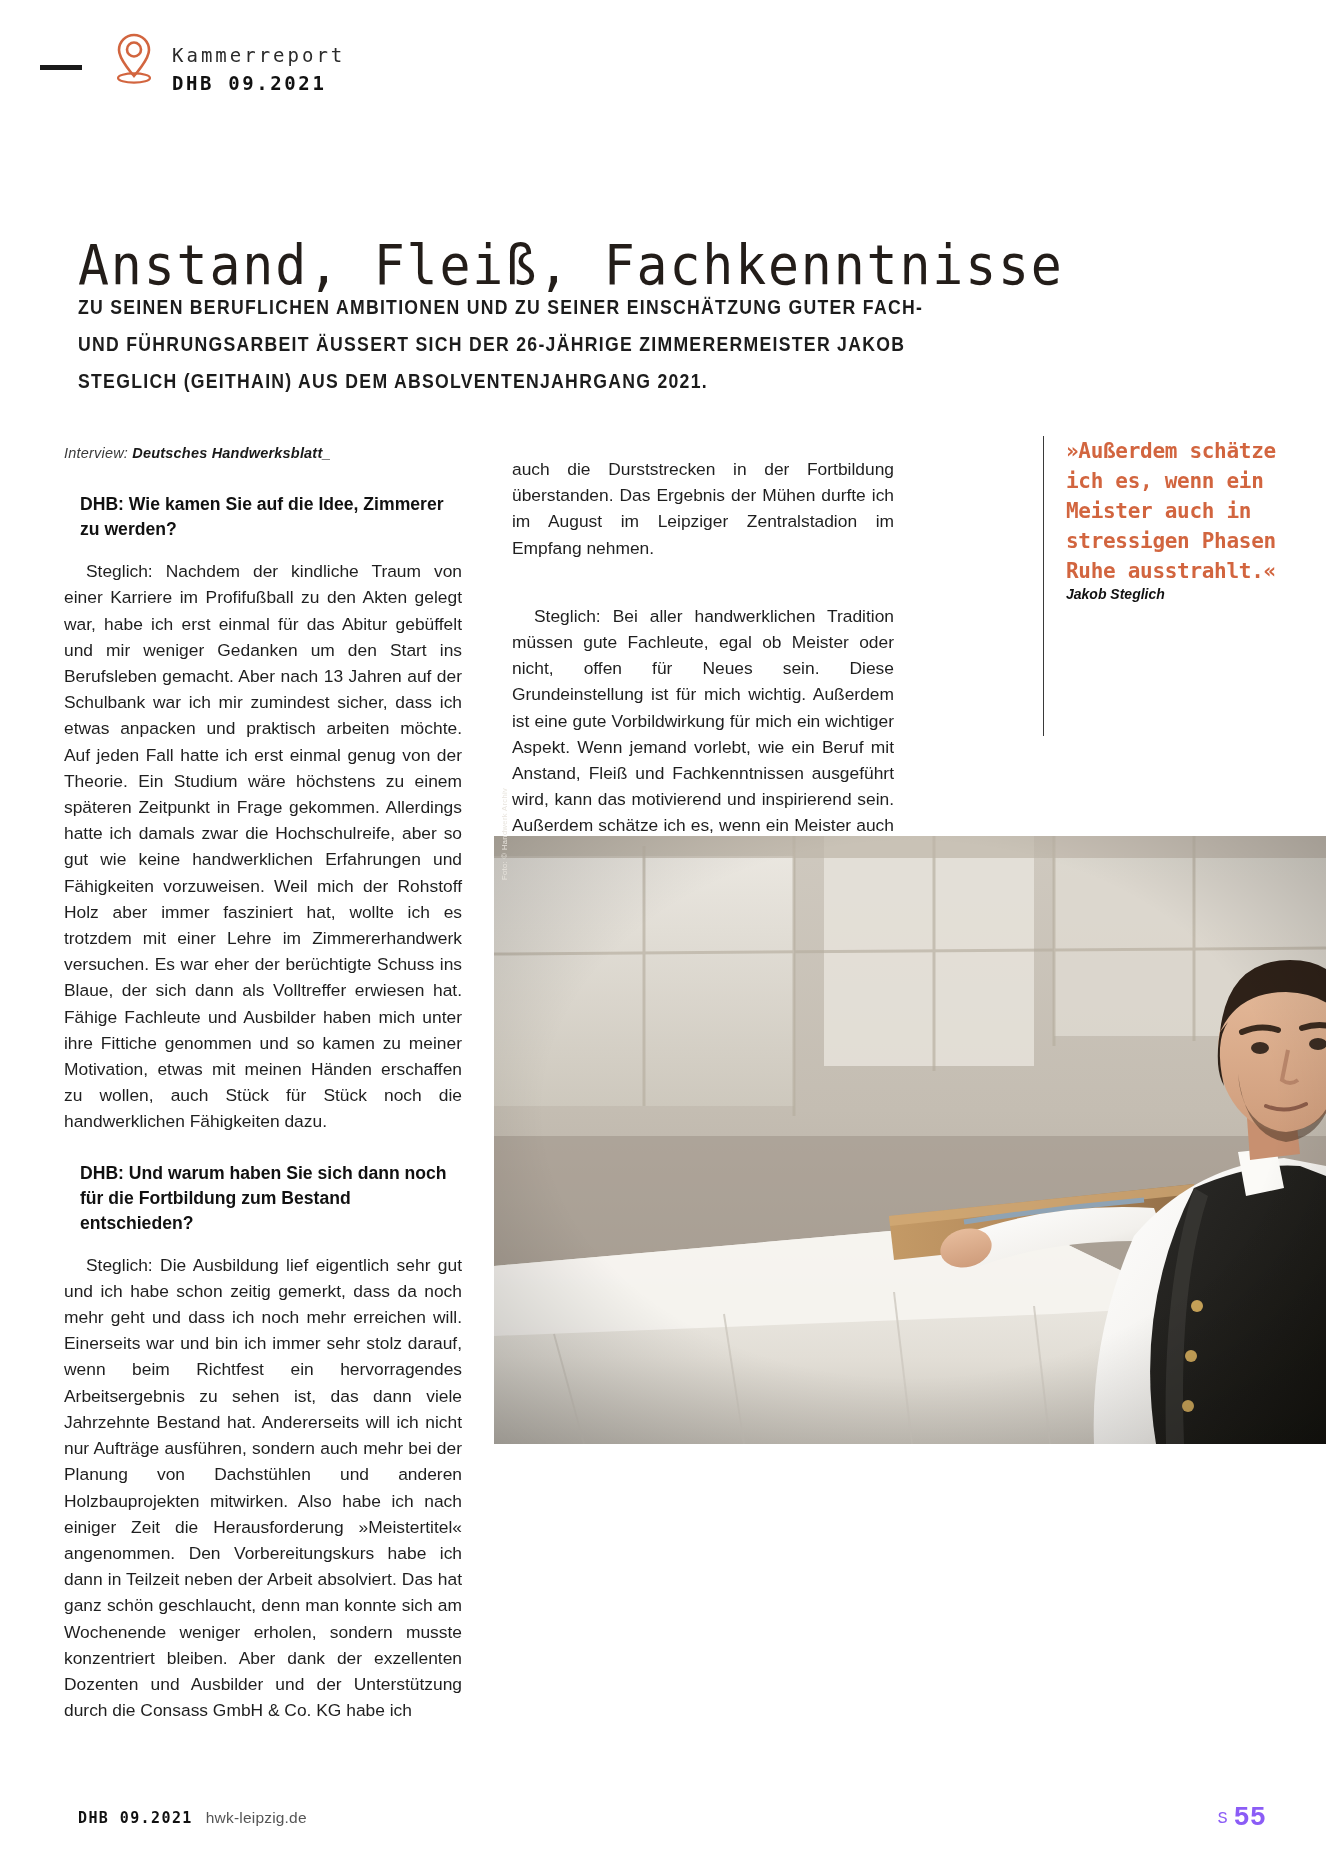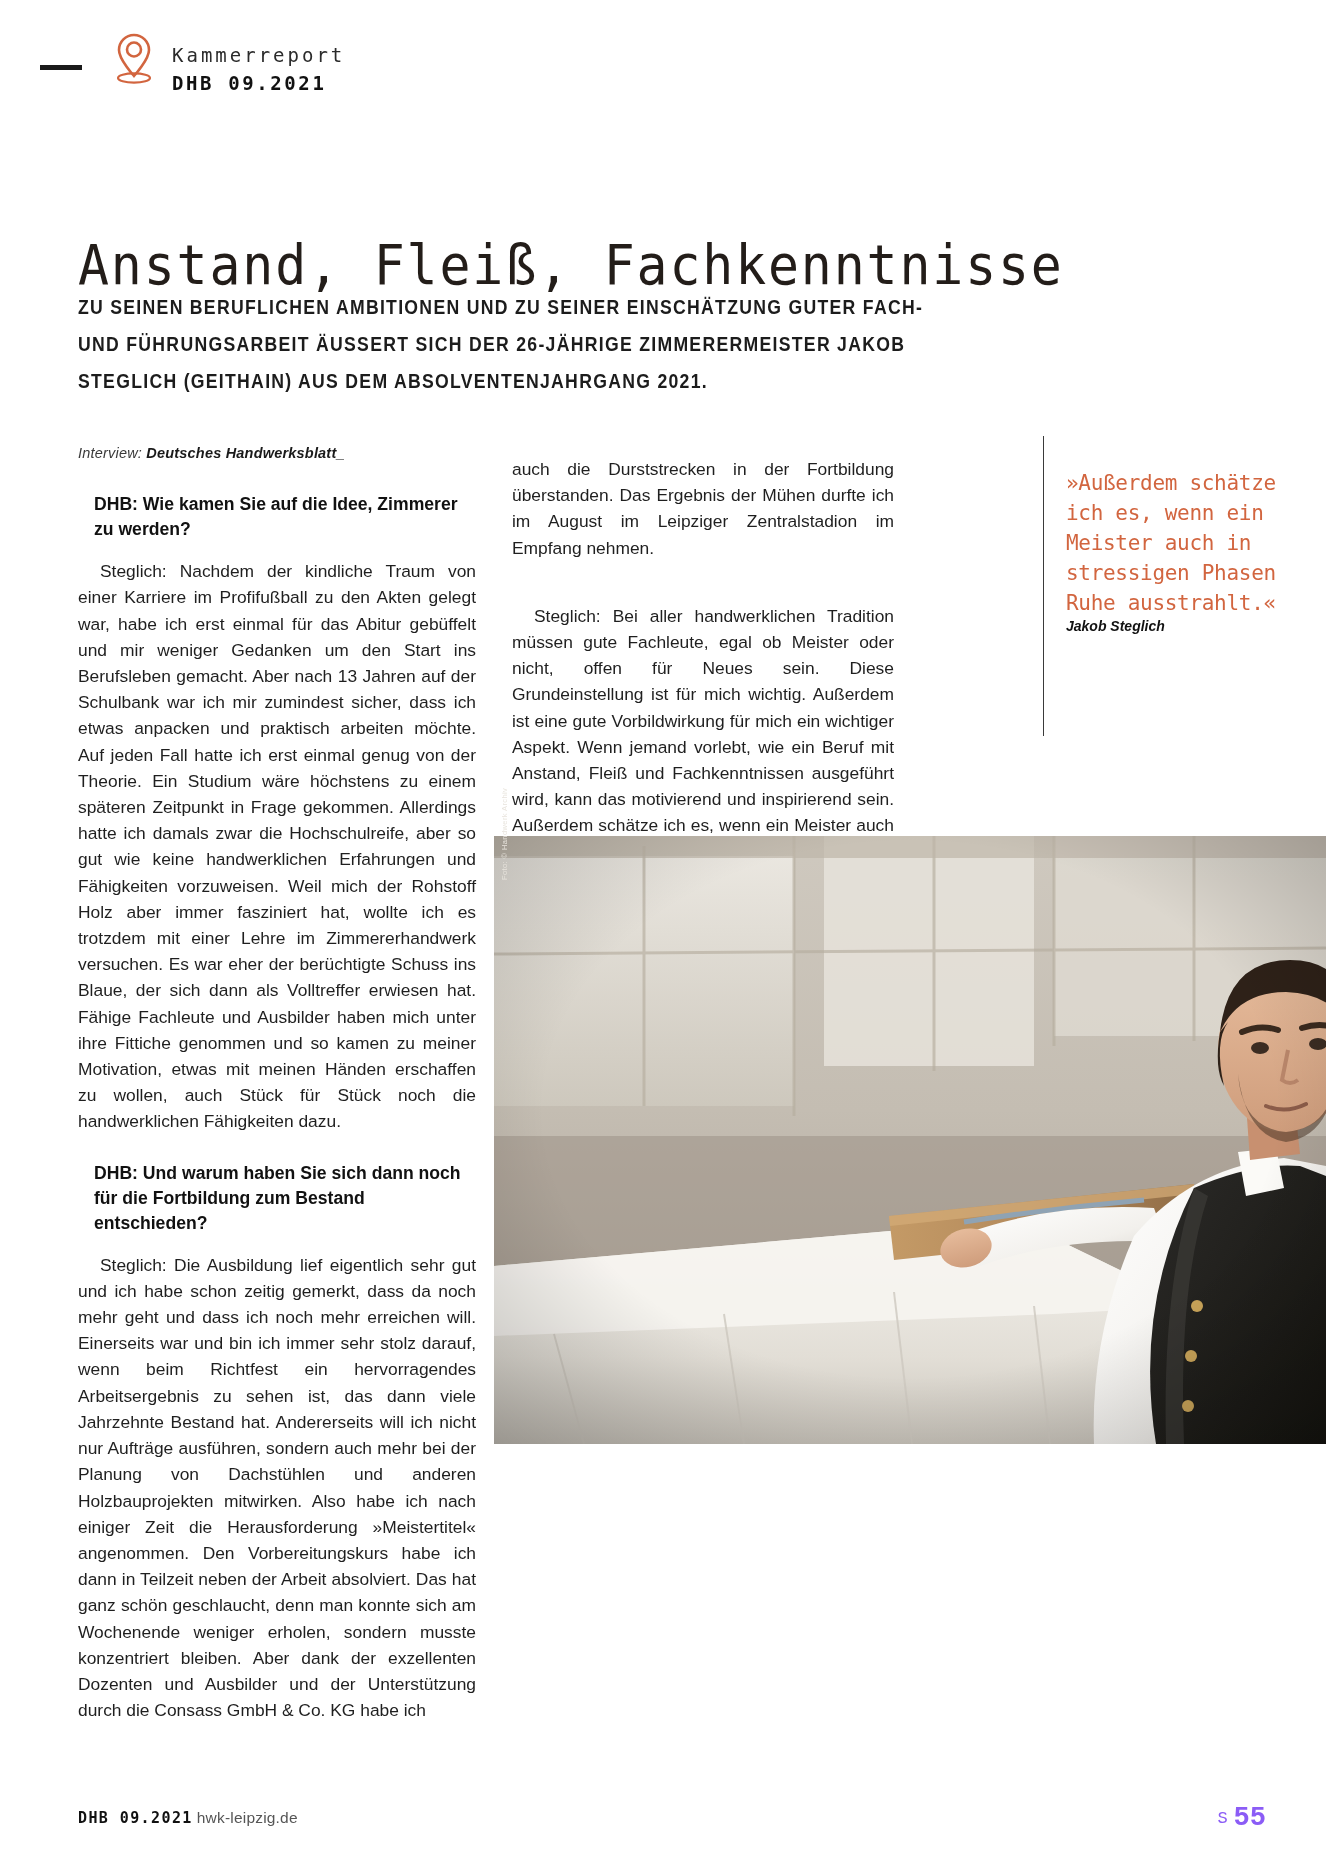--- a/index.html
+++ b/index.html
@@ -46,21 +46,21 @@
   }
   .standfirst div{white-space:nowrap;}
 
   
   .col{
     position:absolute;
     font-family:"Liberation Sans Narrow","Liberation Sans",sans-serif;
     font-size:17.4px;line-height:26.2px;color:#1f1f1f;
     text-align:justify;
   }
-  .col.c1{left:78px;top:440px;width:398px;}
+  .col.c1{left:64px;top:440px;width:398px;}
   .col.c2{left:512px;top:440px;width:382px;}
   .byline{
     font-size:14.5px;font-style:italic;color:#3a3a3a;margin-bottom:26px;
     letter-spacing:.2px;
   }
   .byline b{font-style:italic;font-weight:700;color:#1a1a1a;}
   .q{
     font-weight:700;color:#111;margin:0 0 2px 16px;
     font-size:17.6px;line-height:25px;text-align:left;
   }
@@ -68,23 +68,22 @@
   .gap{height:26px;}
 
   
   .pullwrap{
     position:absolute;left:1043px;top:436px;width:230px;
     border-left:1.6px solid #3a3a3a;padding-left:22px;
     min-height:300px;
   }
   .pull{
     font-family:"DejaVu Sans Mono", monospace;
-    font-size:21px;line-height:30px;color:#d2653f;font-weight:400;
+    font-size:21px;line-height:30px;color:#d2653f;font-weight:700;
     letter-spacing:-0.3px;
-    margin-top:32px;
   }
   .pull-author{
     font-family:"Liberation Sans Narrow","Liberation Sans",sans-serif;
     font-size:14px;font-style:italic;font-weight:700;color:#111;
   }
 
   
   .photo{
     position:absolute;left:494px;top:836px;width:832px;height:608px;
     overflow:hidden;background:#b9b2a8;
@@ -101,21 +100,21 @@
   
   .footer{
     position:absolute;left:78px;bottom:48px;display:flex;align-items:baseline;
   }
   .foot-issue{
     font-family:"DejaVu Sans Mono", monospace;
     font-size:15px;font-weight:700;letter-spacing:1.4px;color:#111;
   }
   .foot-url{
     font-family:"Liberation Sans Narrow","Liberation Sans",sans-serif;
-    font-size:15.5px;color:#555;margin-left:4px;letter-spacing:.2px;
+    font-size:15.5px;color:#555;margin-left:13px;letter-spacing:.2px;
   }
   .pagenum{
     position:absolute;right:60px;bottom:42px;
     font-family:Liberation Mono, monospace;
     color:#8b5cf6;
   }
   .pagenum .s{font-size:17px;font-weight:400;margin-right:6px;vertical-align:2px;}
   .pagenum .n{font-size:27px;font-weight:700;}
 </style>
 </head>

